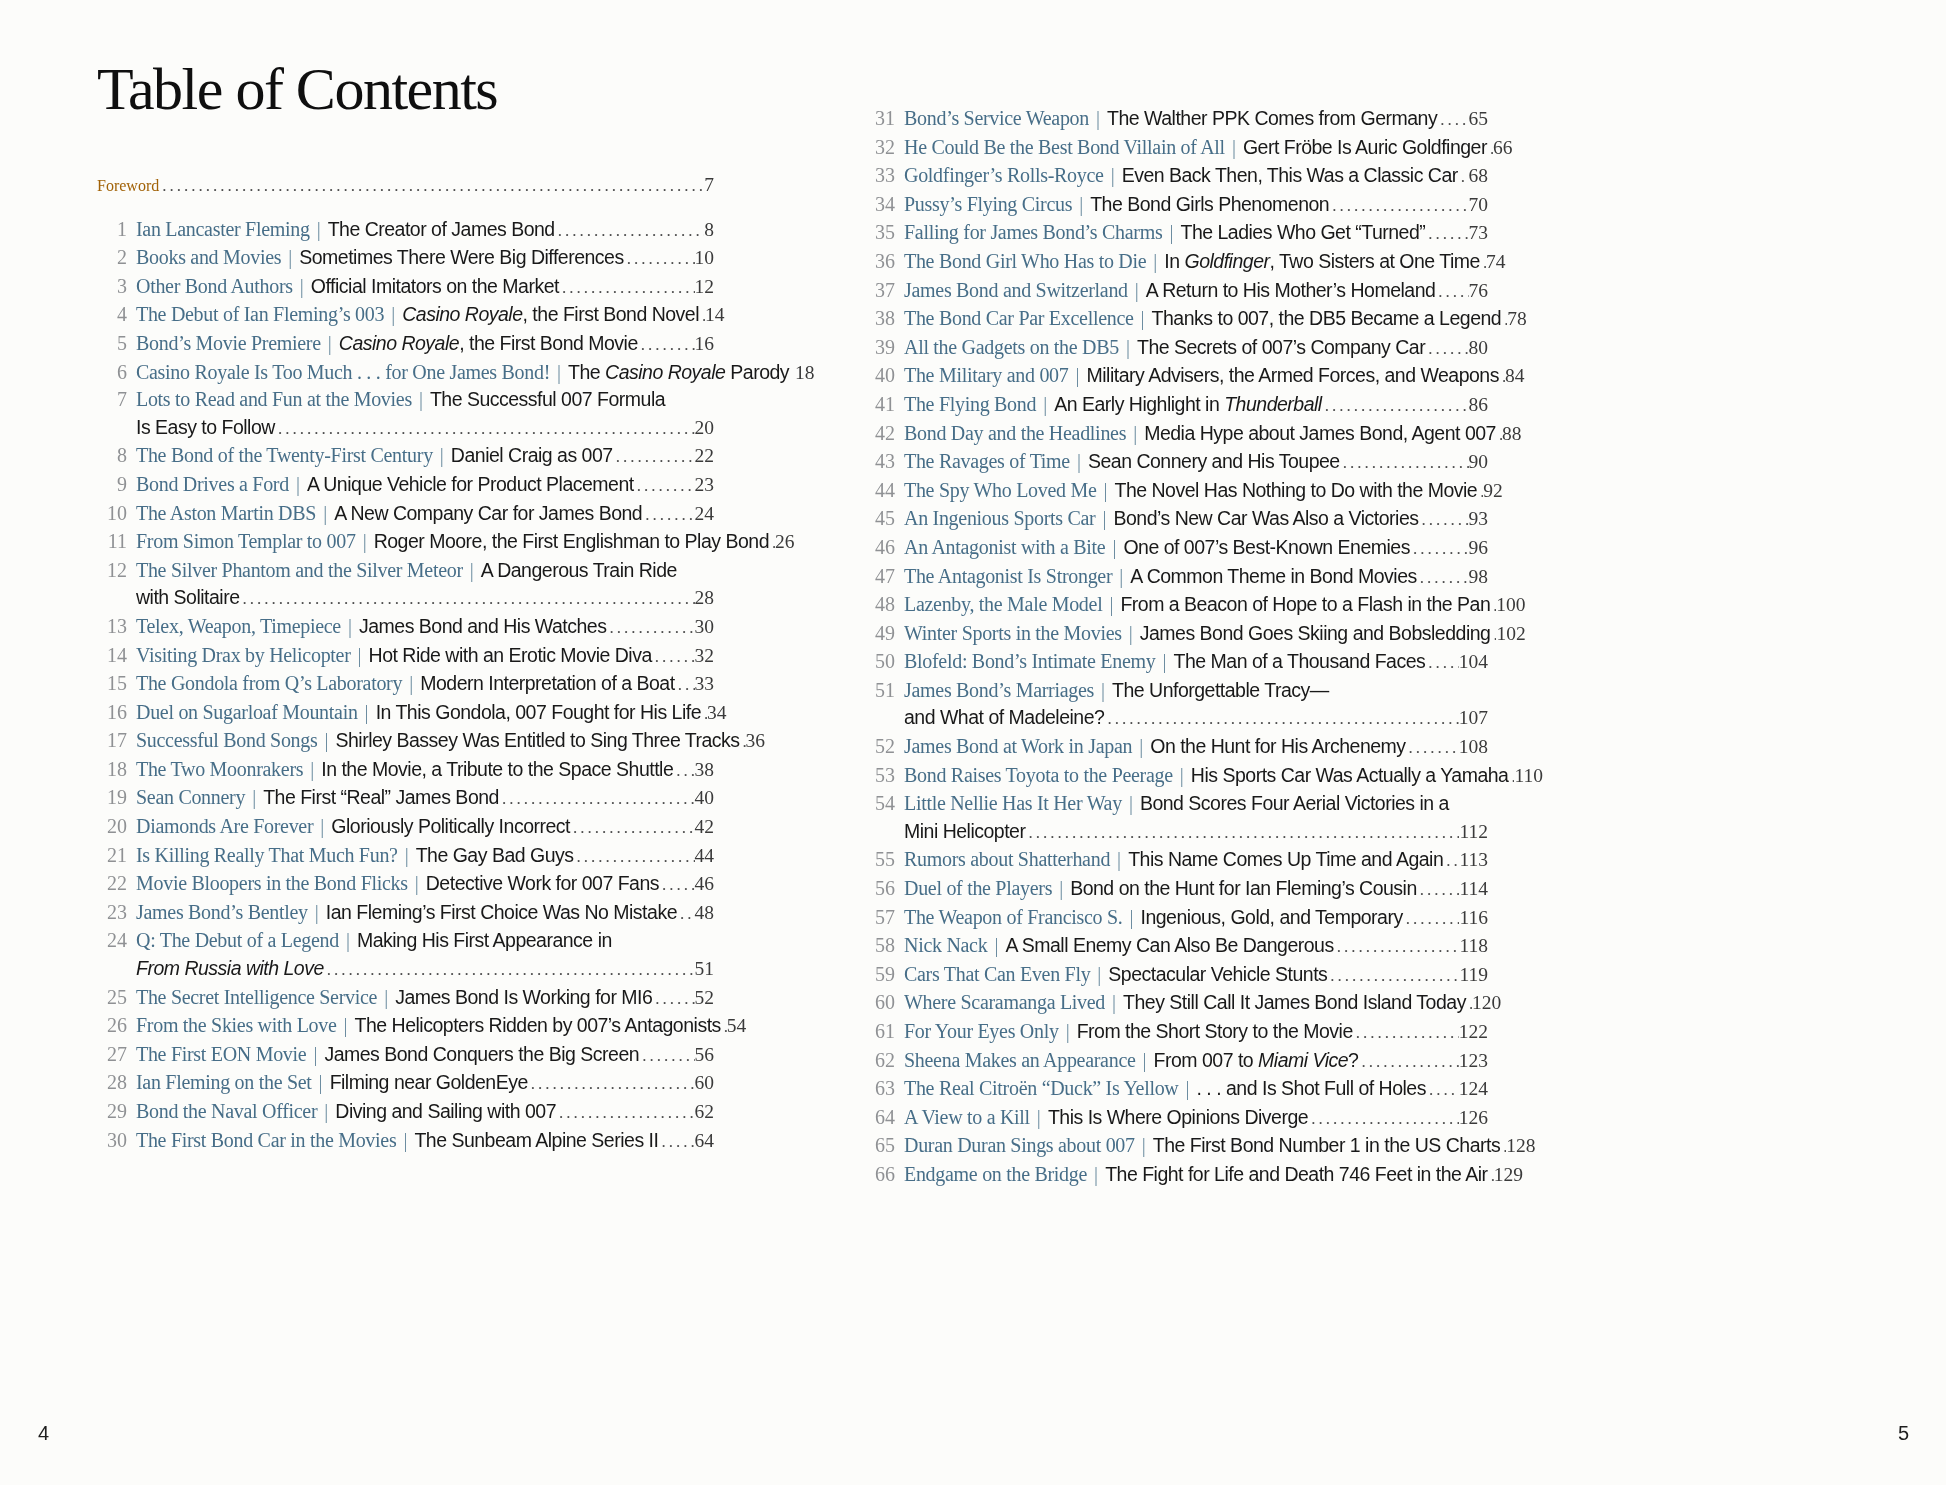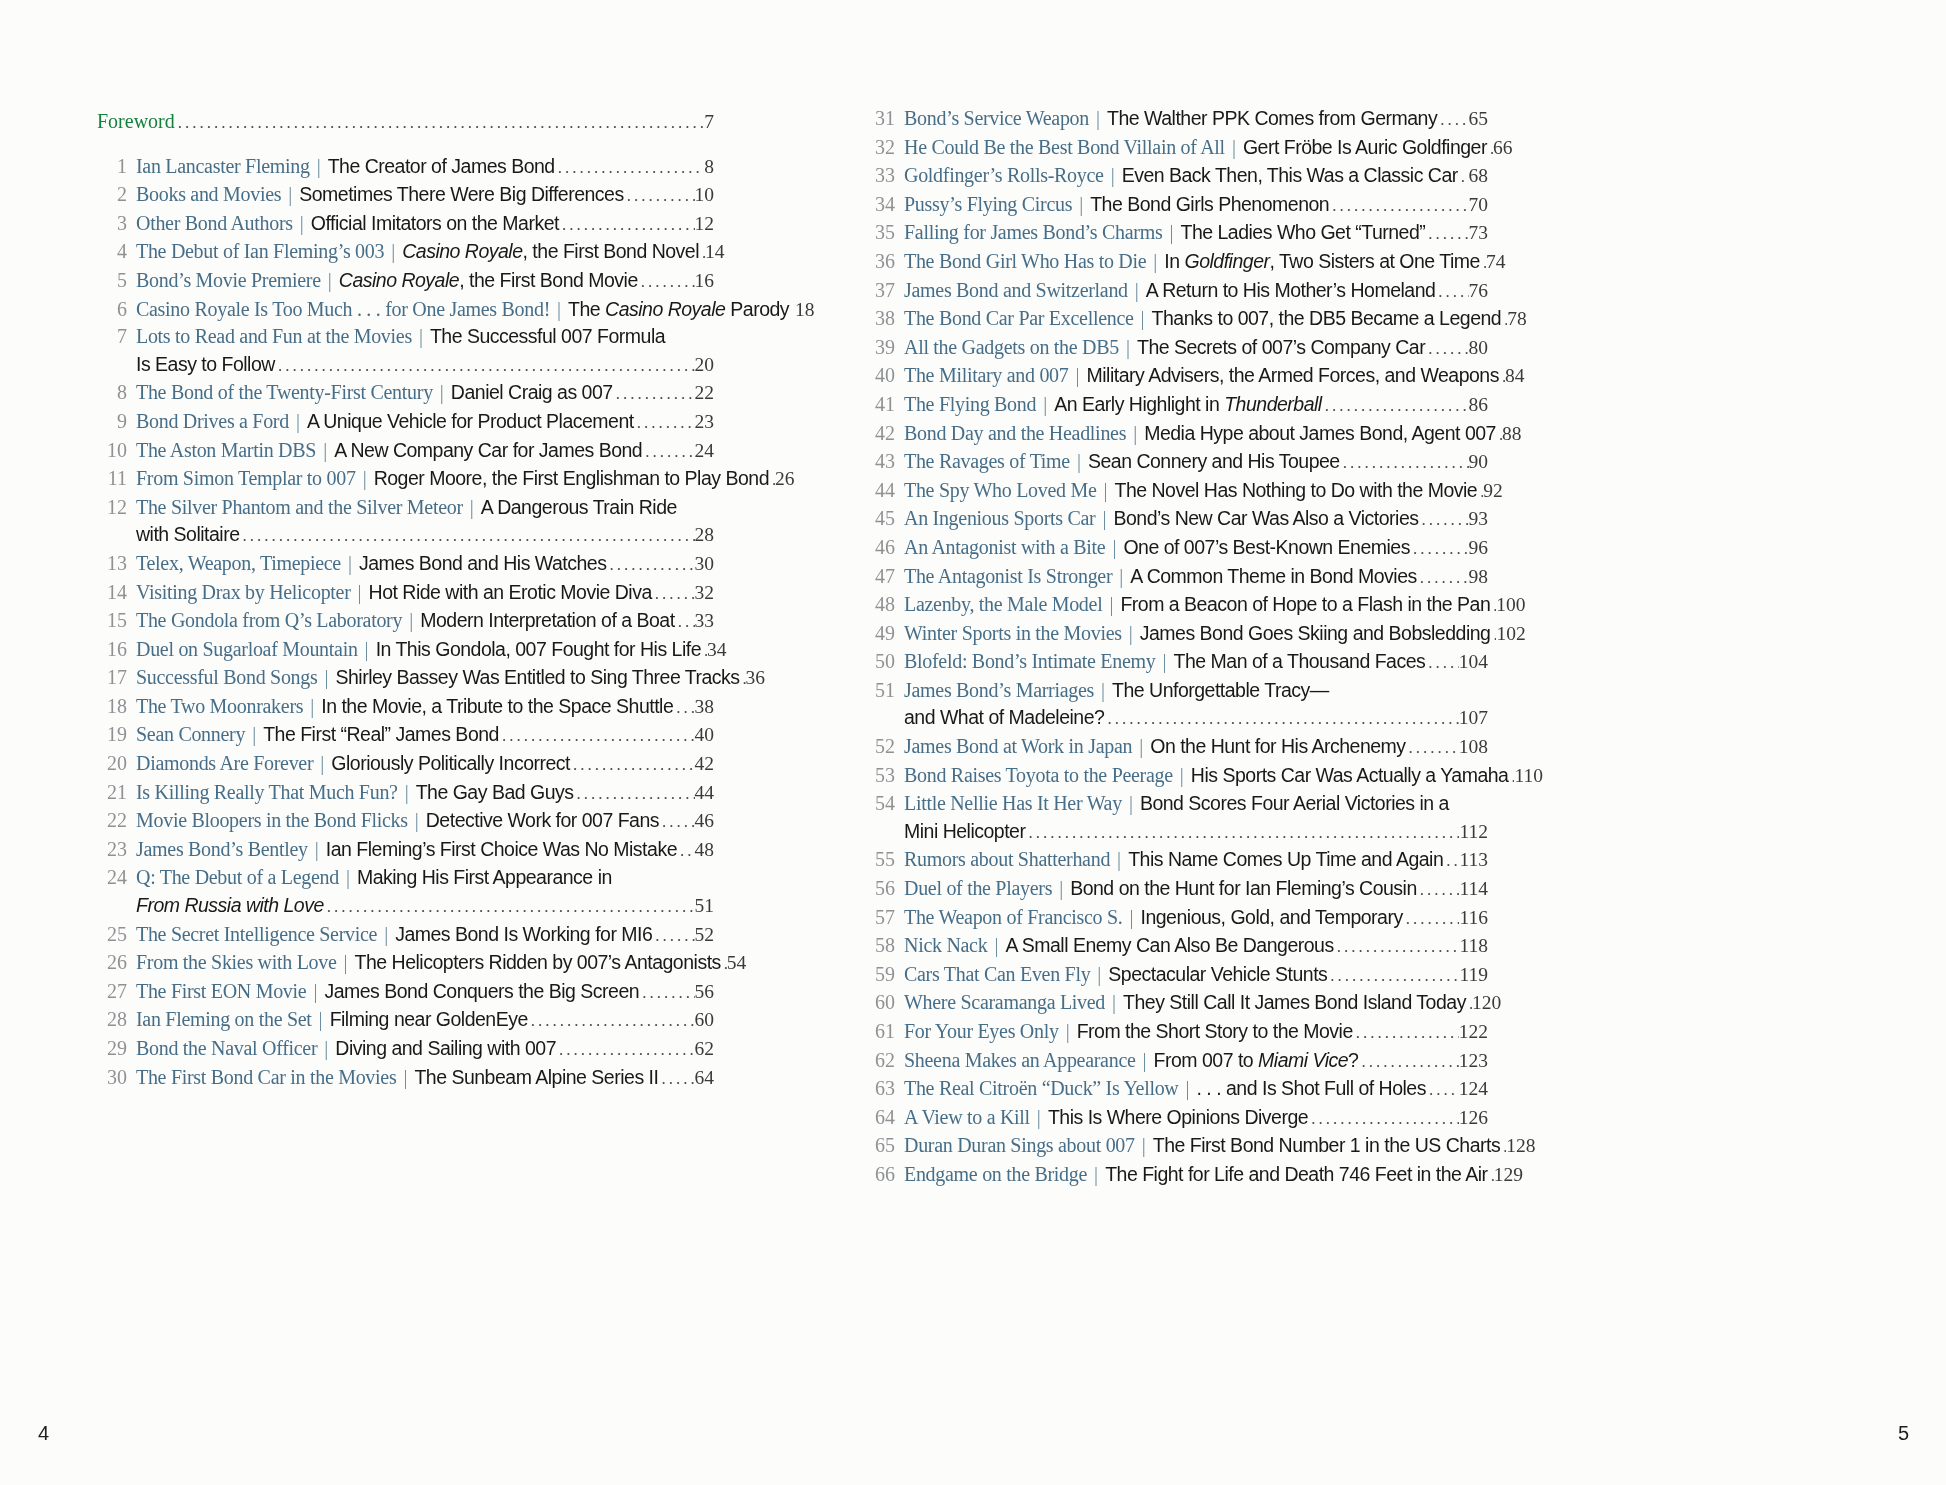--- a/index.html
+++ b/index.html
@@ -42,33 +42,34 @@
   .sub em, .title em{}
   .leader{
     flex:1 1 0;min-width:0;overflow:hidden;
     font-size:17px;color:#4c4c4c;letter-spacing:3px;
     padding:0 3px;
   }
   .pg{
     flex:0 0 auto;text-align:right;
     font-size:19.5px;color:#3a3a3a;
   }
-  .foreword-label{font-size:20px;color:#15803d;text-align:center;}
+  .foreword-label{font-size:16px;color:#a16207;text-align:center;}
   .folio{
     position:absolute;top:1422px;
     font-family:"Liberation Sans", sans-serif;
     font-size:20px;color:#1e1e1e;
   }
   #folio-left{left:38px;}
   #folio-right{left:1898px;}
 </style>
 </head>
 <body>
 
 <div class="page-col" id="col-left">
+  <h1 class="toc-title">Table of Contents</h1>
   <div class="row foreword-row">
     <span class="foreword-label">Foreword</span>
     <span class="leader">....................................................................................................................................................................................</span>
     <span class="pg">7</span>
   </div>
   <div class="toc-list">
       <div class="row">
         <span class="num">1</span>
         <span class="title">Ian Lancaster Fleming</span>
         <span class="sep">|</span>

